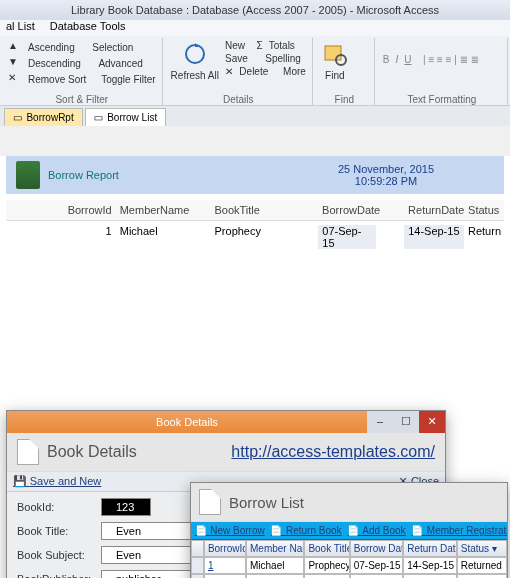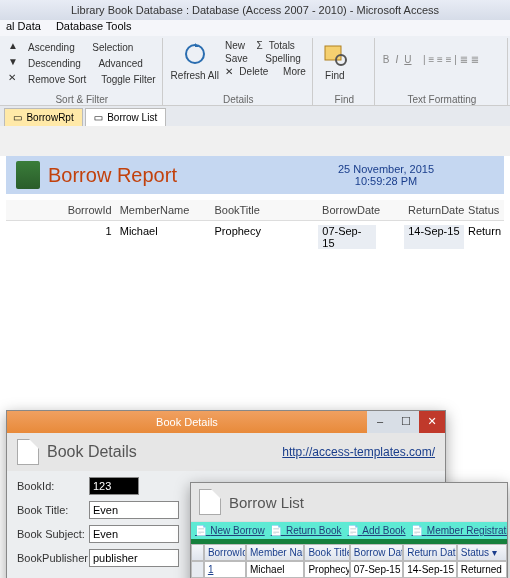--- a/index.html
+++ b/index.html
@@ -12,68 +12,68 @@
 .rgroup .glabel { position: absolute; bottom: 0; left: 0; right: 0; text-align: center; font-size: 10px; color: #666; }
 .rrow { display: flex; gap: 6px; align-items: center; margin-bottom: 2px; white-space: nowrap; }
 .ricon { width: 14px; height: 14px; display: inline-block; }
 .bigicon { width: 28px; height: 28px; display: inline-block; }
 .tabs { background: #e6e9ee; height: 20px; display: flex; padding: 2px 4px 0 4px; gap: 2px; }
 .tab { background: #fff; border: 1px solid #bbb; border-bottom: none; padding: 2px 8px; font-size: 10px; display: flex; align-items: center; gap: 4px; }
 .tab.active { background: #ffe9a8; }
 .doc { background: #fff; position: relative; height: 470px; }
 .report-header { background: #c5d7f1; margin: 30px 6px 0 6px; height: 38px; display: flex; align-items: center; padding: 0 10px; }
 .book-icon { width: 24px; height: 28px; background: linear-gradient(#3a7d3a,#2a5d2a); border-radius: 2px; margin-right: 8px; }
-.report-title { color: #c2410c; font-size: 20px; font-weight: 400; flex: 1; }
+.report-title { color: #0f766e; font-size: 11px; font-weight: 400; flex: 1; }
 .report-date { font-size: 11px; color: #1a3e8c; text-align: center; margin-right: 60px; }
 .report-cols { display: flex; background: #f8f8f8; margin: 6px 6px 0 6px; font-size: 11px; color: #444; border-bottom: 1px solid #ddd; padding: 4px 0; }
 .report-cols > div, .report-row > div { padding: 0 4px; }
 .report-row { display: flex; margin: 0 6px; font-size: 11px; padding: 4px 0; }
 .cell-date { background: #e9edf3; padding: 2px 4px; }
 .c-bid{width:110px;text-align:right;} .c-mem{width:95px;} .c-bt{width:108px;} .c-bd{width:58px;} .c-rd{width:60px;margin-left:28px;} .c-st{width:40px;}
 .dlg { position: absolute; border: 1px solid #888; background: #eceef0; box-shadow: 0 4px 14px rgba(0,0,0,.35); }
 .dlg-details { left: 6px; top: 254px; width: 440px; height: 280px; }
 .dlg-title { height: 22px; display: flex; align-items: center; }
 .dlg-title.orange { background: linear-gradient(#f0a060,#e88a3a); color: #fff; }
 .dlg-title .ttxt { flex: 1; text-align: center; font-size: 11px; }
 .dlg-ctrl { display: flex; }
 .dlg-ctrl div { width: 26px; height: 22px; text-align: center; line-height: 20px; color: #fff; }
 .dlg-ctrl .min,.dlg-ctrl .max{background:#d8dee6;color:#333;}
 .dlg-ctrl .close{background:#c0392b;}
 .bd-header { background: #e6e6e6; padding: 6px 10px; display: flex; align-items: center; }
 .bd-doc-icon { width: 22px; height: 26px; background: #fff; border: 1px solid #aaa; margin-right: 8px; position: relative; }
 .bd-doc-icon::after{content:"";position:absolute;right:-1px;top:-1px;border:5px solid transparent;border-right-color:#e6e6e6;border-top-color:#e6e6e6;}
 .bd-title { font-size: 16px; color: #555; flex: 1; }
-.bd-link { font-size: 12px; color: #1a3e8c; text-decoration: underline; padding-left: 8px; }
+.bd-link { font-size: 16px; color: #1a3e8c; text-decoration: underline; padding-left: 8px; }
 .bd-toolbar { background: #e8ebef; padding: 3px 6px; font-size: 11px; color: #22407a; border-top:1px solid #ddd; border-bottom:1px solid #ccc; display:flex; justify-content:space-between;}
 .bd-toolbar span { text-decoration: underline; }
 .form-area { padding: 6px 10px; }
 .frow { display: flex; align-items: center; margin-bottom: 6px; font-size: 11px; }
 .frow label { width: 72px; color: #333; }
-.frow input { height: 18px; border: 1px solid #888; padding: 1px 3px; font-size: 11px; background:#fff; }
+.frow input { height: 18px; border: 1px solid #888; padding: 1px 14px; font-size: 11px; background:#fff;margin-left:12px; }
 .dlg-borrow { left: 190px; top: 326px; width: 318px; height: 130px; background: #f0f0f0; }
 .bl-header { background: #e6e6e6; padding: 6px 8px; display: flex; align-items: center; }
 .bl-title { font-size: 15px; color: #555; }
-.bl-toolbar { background: #5eead4; padding: 3px 4px; font-size: 10px; display: flex; gap: 6px; white-space: nowrap; overflow: hidden; border-bottom:5px solid #15803d; border-top:1px solid #ddd;}
+.bl-toolbar { background: #0ea5e9; padding: 3px 4px; font-size: 10px; display: flex; gap: 6px; white-space: nowrap; overflow: hidden; border-bottom:1px solid #15803d; border-top:1px solid #ddd;}
 .bl-toolbar a { color: #22407a; }
 .grid { font-size: 10px; }
 .ghead { display: flex; background: #e7ebf1; }
 .ghead div, .grow div { border: 1px solid #bbb; padding: 2px 3px; overflow: hidden; white-space: nowrap; }
 .ghead div { background: linear-gradient(#f4f6fa,#dfe4ec); color: #1a3e8c; }
 .grow { display: flex; background: #fff; }
 .g-bid{width:50px;} .g-mn{width:70px;} .g-bt{width:54px;} .g-bd{width:64px;} .g-rd{width:64px;} .g-st{width:60px;}
 .rowhdr { width: 14px; background: #e7ebf1; border:1px solid #bbb; }
 .link { color: #1a3e8c; text-decoration: underline; }
 svg { display: block; }
 </style>
 </head>
 <body>
 
-<div class="titlebar">Library Book Database : Database (Access 2007 - 2010) - Microsoft Access</div>
+<div class="titlebar">Library Book Database : Database (Access 2007 - 2005) - Microsoft Access</div>
 <div class="menubar">
-  <span>al Data</span>
+  <span>al List</span>
   <span>Database Tools</span>
 </div>
 
 <div class="ribbon">
   <div class="rgroup">
     <div class="rrow"><span class="ricon">▲</span><span>Ascending</span>&nbsp;&nbsp;<span>Selection</span></div>
     <div class="rrow"><span class="ricon">▼</span><span>Descending</span>&nbsp;&nbsp;<span>Advanced</span></div>
     <div class="rrow"><span class="ricon">✕</span><span>Remove Sort</span>&nbsp;<span>Toggle Filter</span></div>
     <div class="glabel">Sort &amp; Filter</div>
   </div>
@@ -151,20 +151,24 @@
       <div class="dlg-ctrl">
         <div class="min">–</div>
         <div class="max">☐</div>
         <div class="close">✕</div>
       </div>
     </div>
     <div class="bd-header">
       <div class="bd-doc-icon"></div>
       <div class="bd-title">Book Details</div>
       <a class="bd-link">http://access-templates.com/</a>
+    </div>
+    <div class="bd-toolbar">
+      <span>💾 <a>Save and New</a></span>
+      <span>✕ <a>Close</a></span>
     </div>
     <div class="form-area">
       <div class="frow">
           <label>BookId:</label>
           <input style="width: 50px; background: rgb(0, 0, 0); color: rgb(255, 255, 255);" value="123">
         </div>
       <div class="frow">
           <label>Book Title:</label>
           <input style="width: 90px;" value="Even">
         </div>

